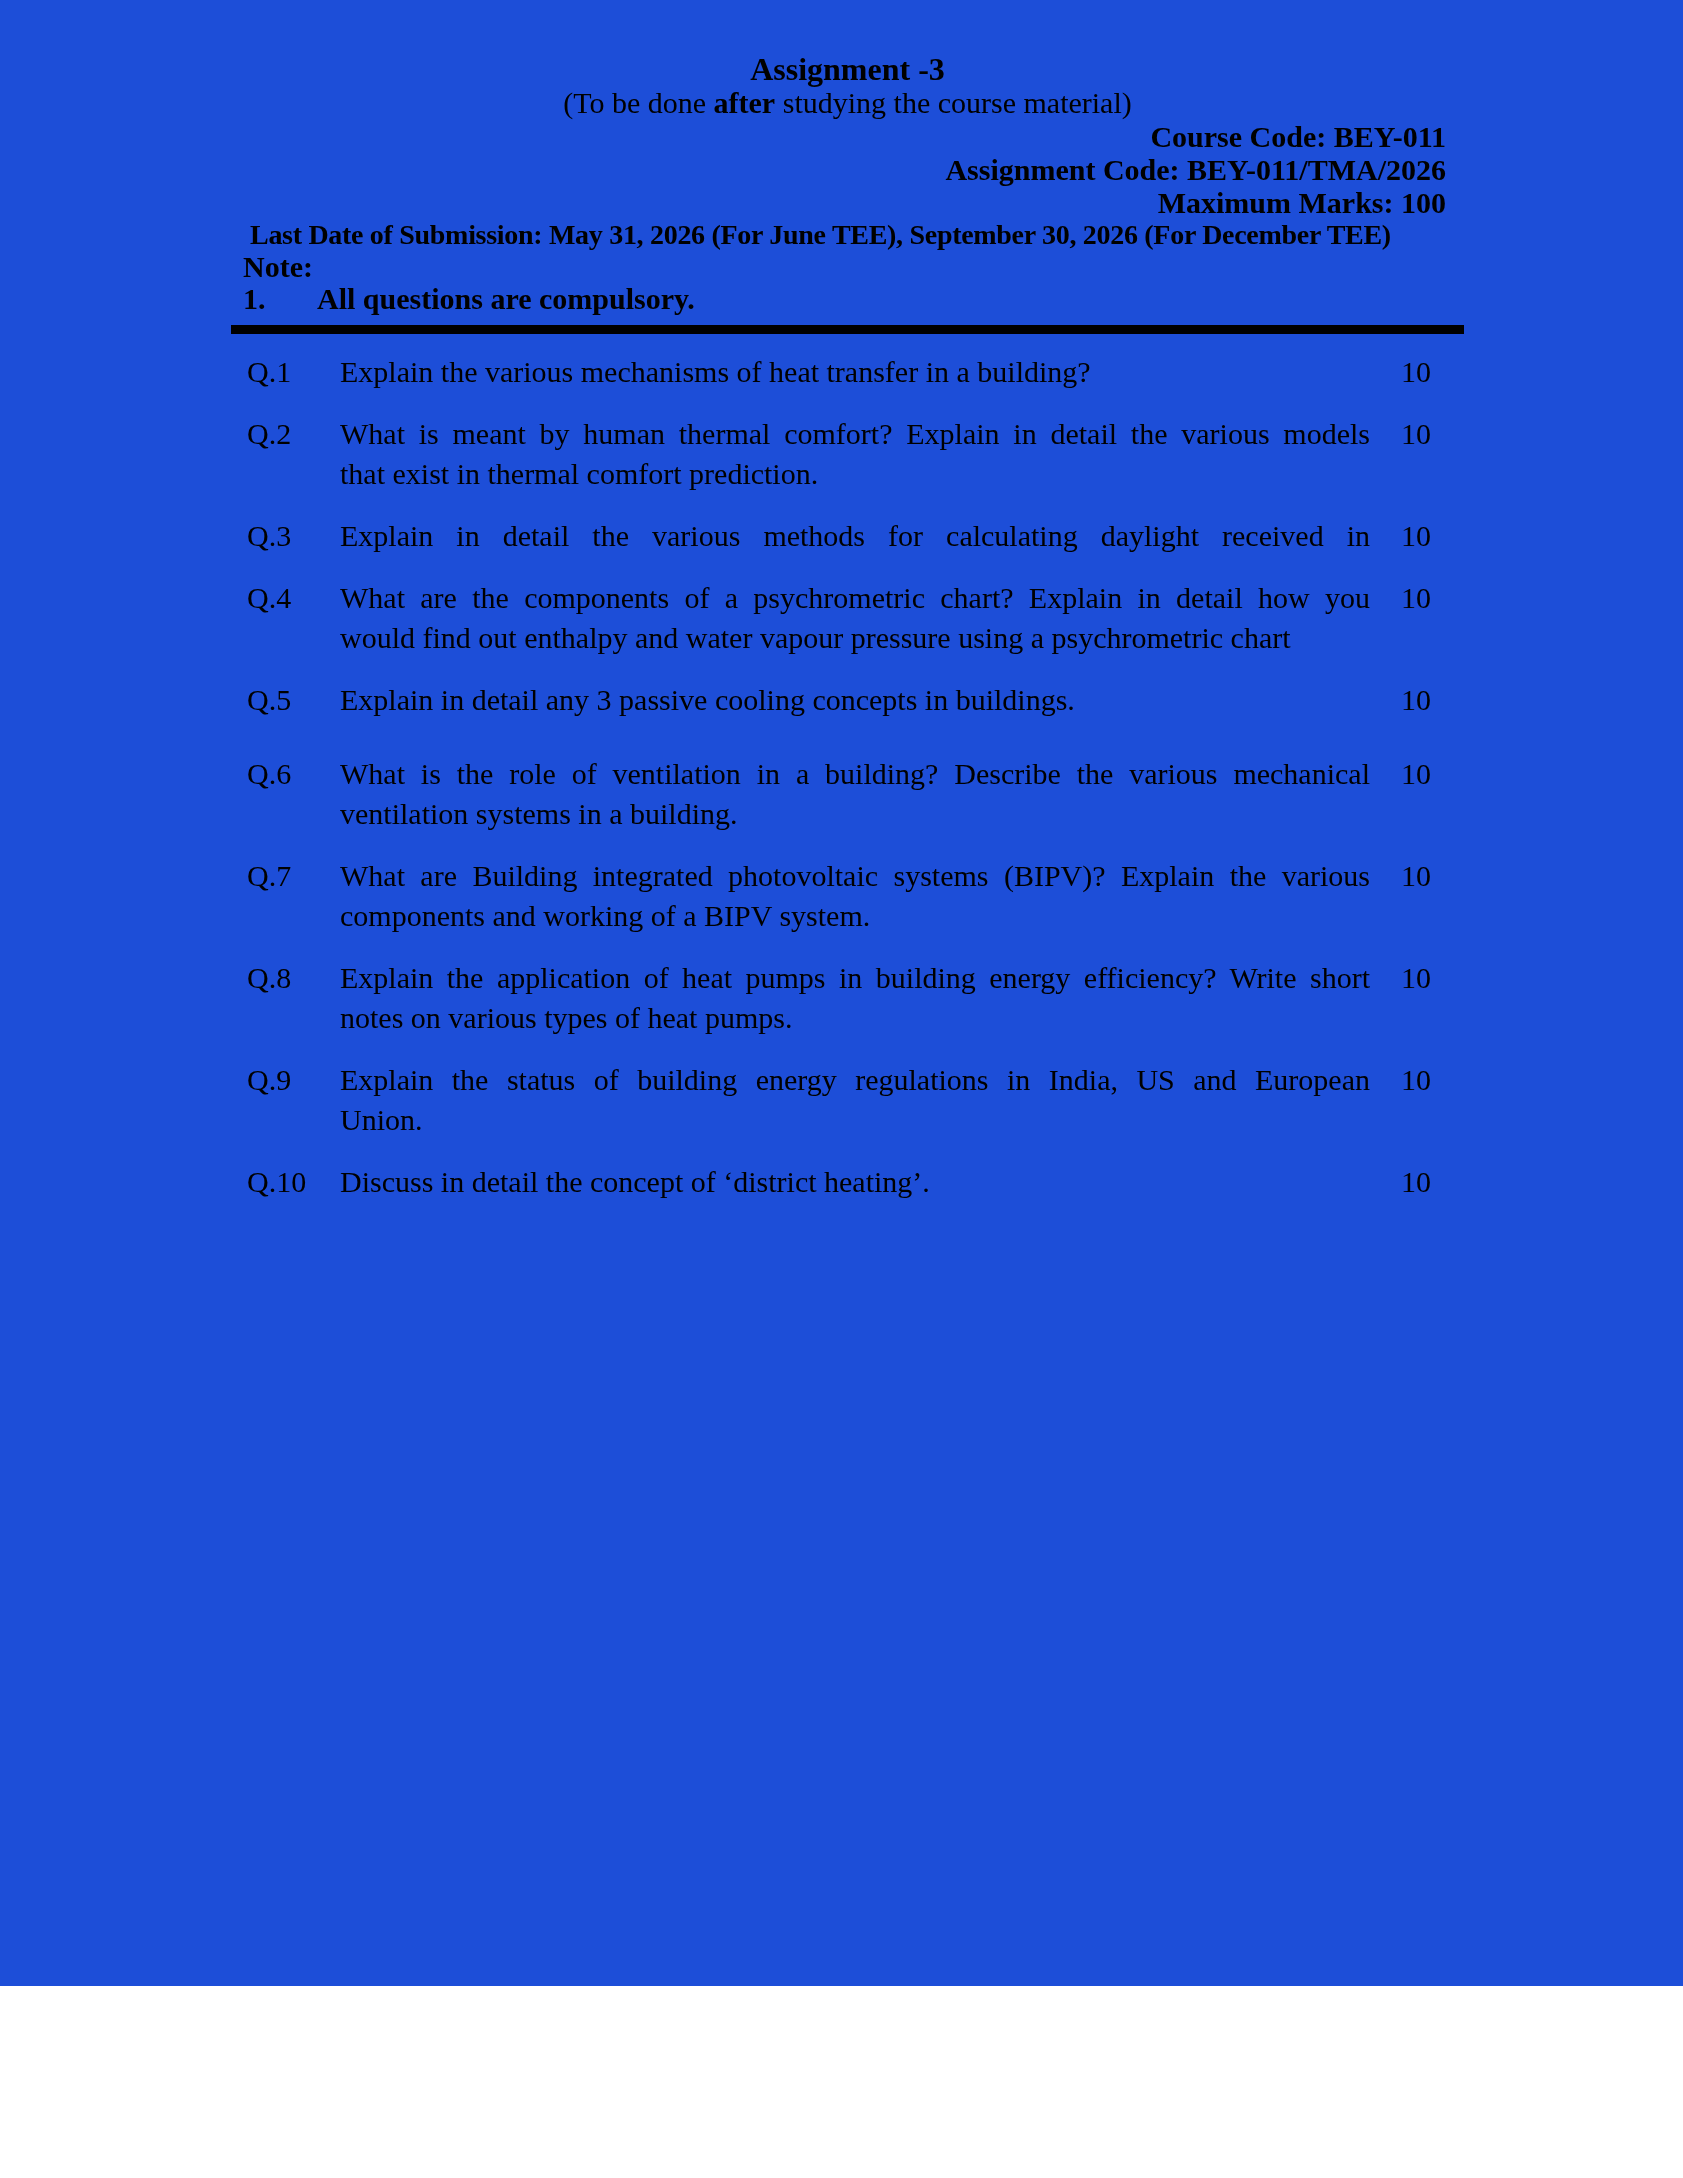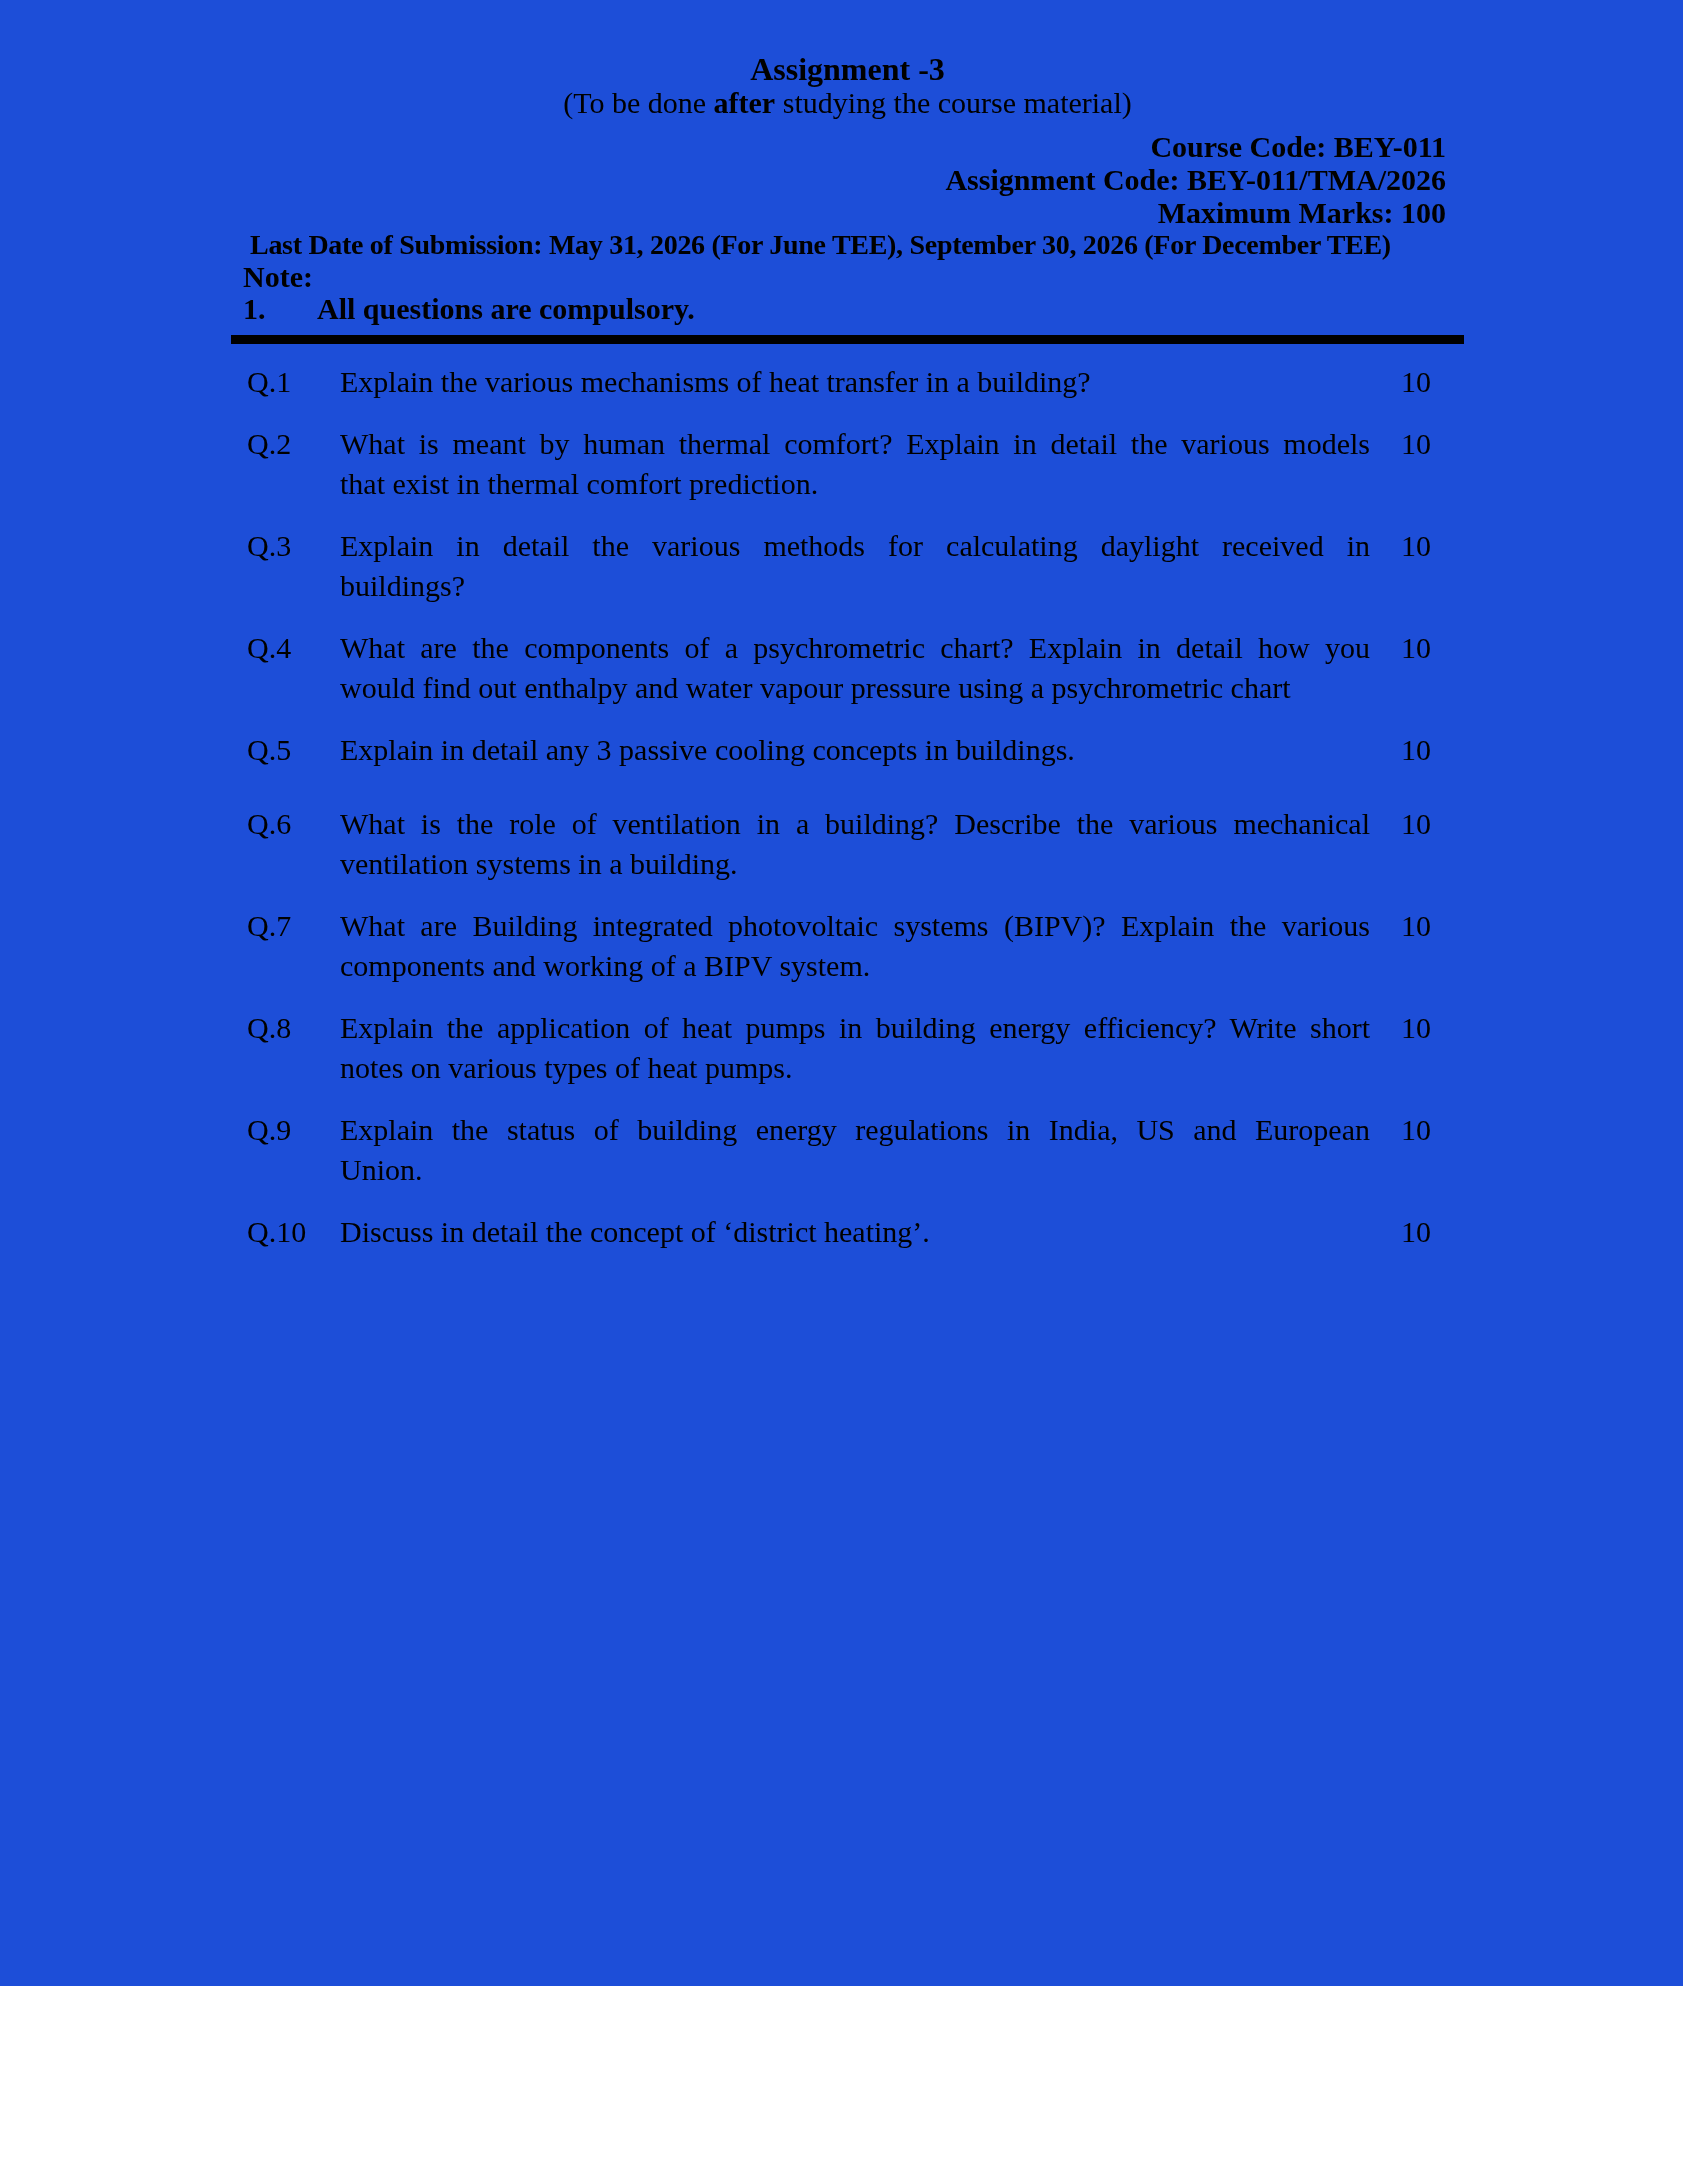--- a/index.html
+++ b/index.html
@@ -13,21 +13,21 @@
   .content{position:absolute;left:231px;top:0;width:1233px;}
   .doc-title{
     margin-top:52px;text-align:center;
     font-weight:bold;font-size:32px;line-height:34px;
   }
   .doc-subtitle{
     text-align:center;font-size:30px;line-height:34px;
   }
   .doc-subtitle .b{font-weight:bold;}
   .course-block{
-    margin-top:10px;text-align:right;font-weight:bold;
+    margin-top:0;text-align:right;font-weight:bold;
     font-size:30px;line-height:33px;padding-right:18px;
   }
   .last-date{
     font-weight:bold;font-size:28px;line-height:32px;
     padding-left:19px;letter-spacing:-0.3px;white-space:nowrap;
   }
   .note-label{font-weight:bold;font-size:30px;line-height:32px;padding-left:12px;}
   .note-item{display:flex;font-weight:bold;font-size:30px;line-height:32px;padding-left:12px;}
   .note-item .num{flex:none;width:74px;}
   .rule{margin-top:10px;height:9px;background:#000000;}
@@ -85,21 +85,20 @@
     <div class="q-text">
             <div class="q-line justify">What is meant by human thermal comfort? Explain in detail the various models</div>
             <div class="q-line last">that exist in thermal comfort prediction.</div>
           </div>
     <div class="q-marks">10</div>
   </div>
         <div class="q-row">
     <div class="q-label">Q.3</div>
     <div class="q-text">
             <div class="q-line justify">Explain in detail the various methods for calculating daylight received in</div>
-            <div class="q-line last">buildings?</div>
           </div>
     <div class="q-marks">10</div>
   </div>
         <div class="q-row">
     <div class="q-label">Q.4</div>
     <div class="q-text">
             <div class="q-line justify">What are the components of a psychrometric chart? Explain in detail how you</div>
             <div class="q-line last">would find out enthalpy and water vapour pressure using a psychrometric chart</div>
           </div>
     <div class="q-marks">10</div>

